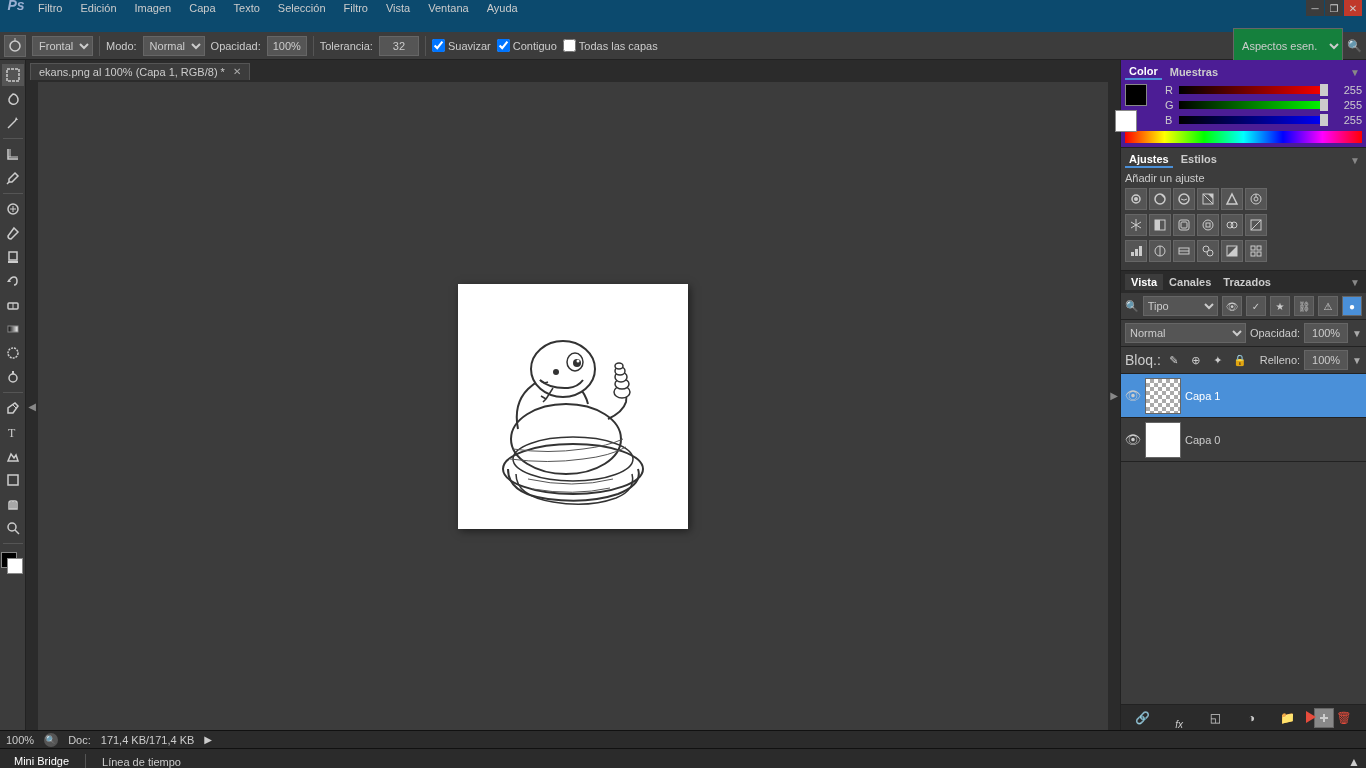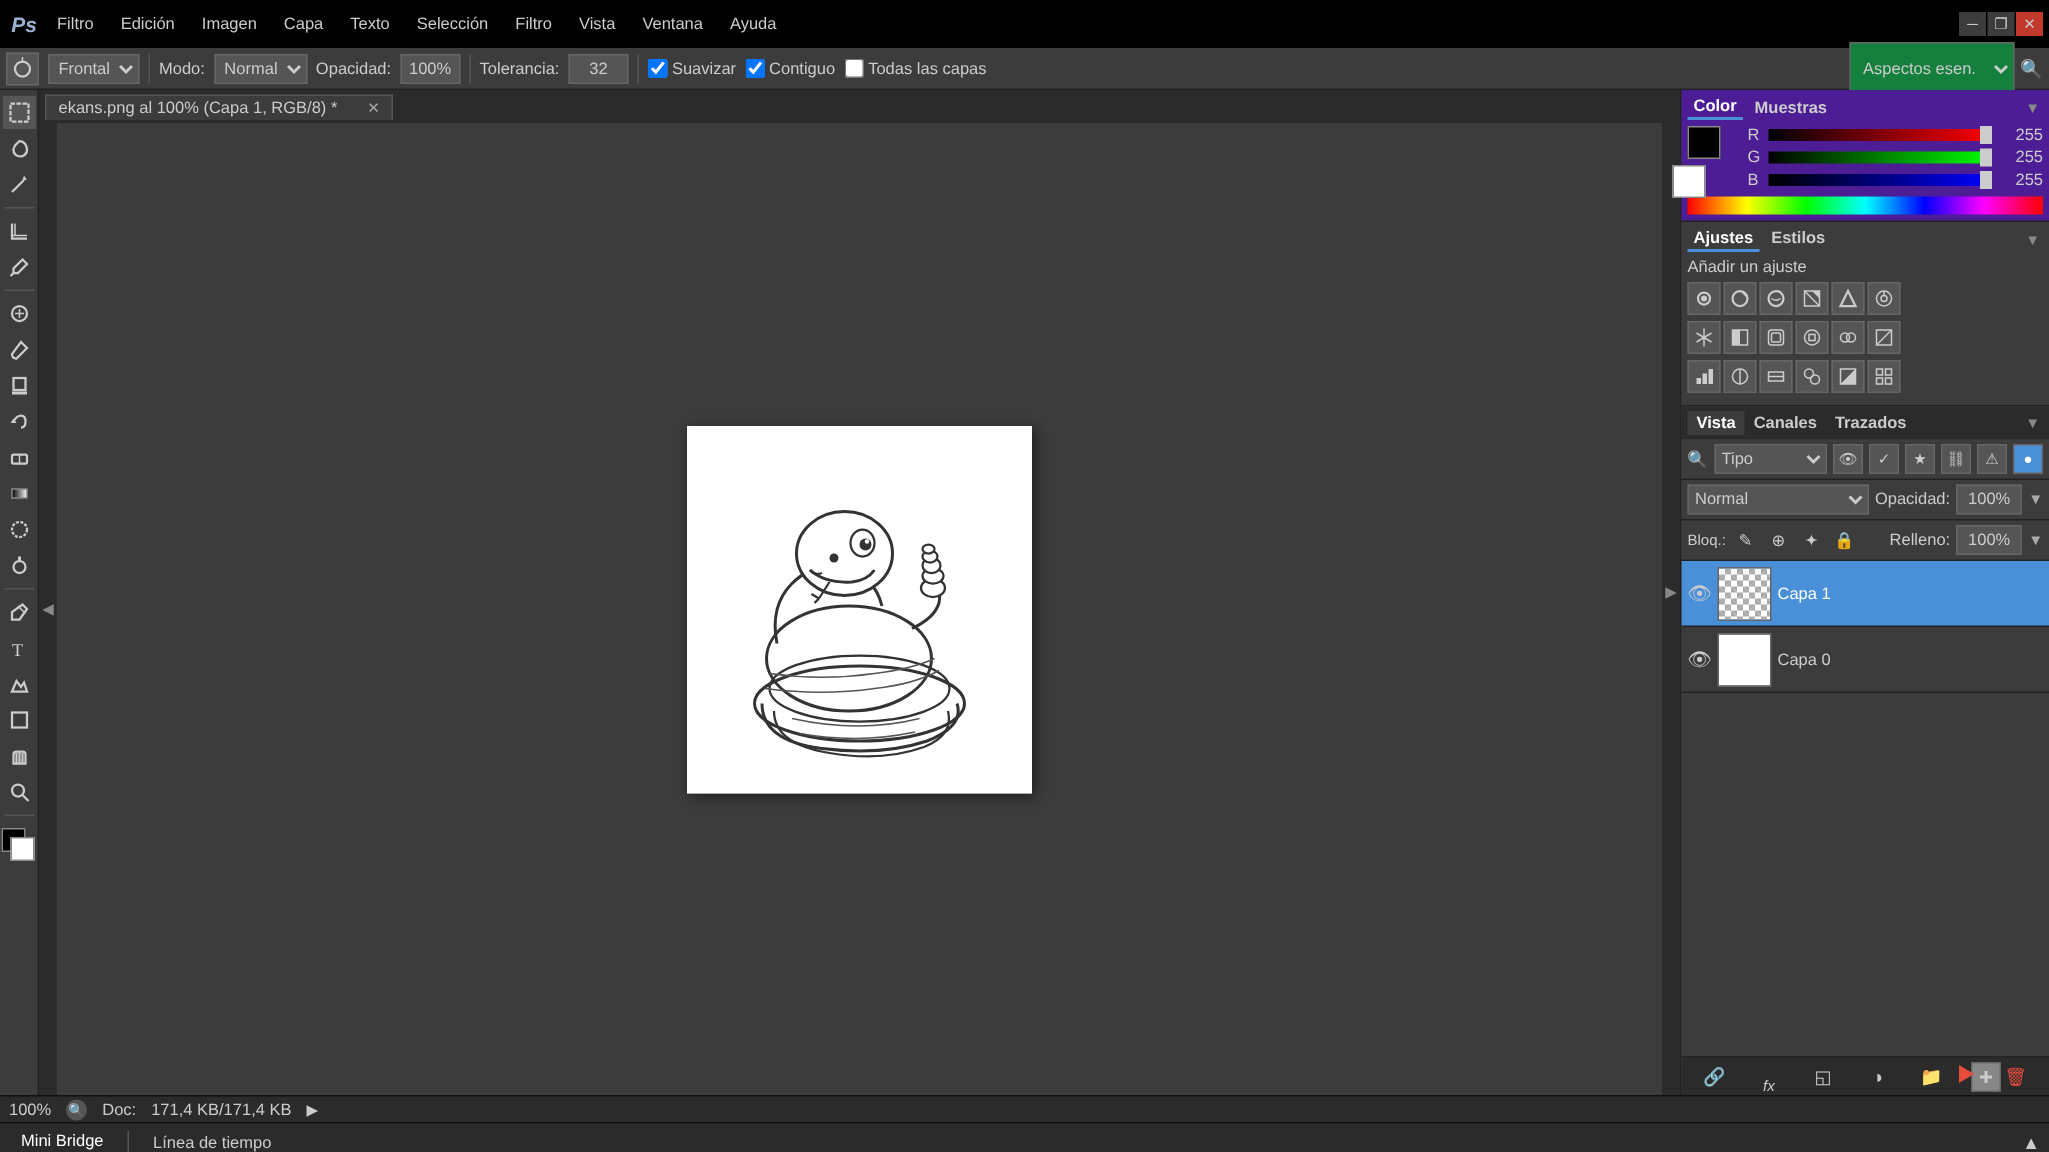--- a/index.html
+++ b/index.html
@@ -1,19 +1,19 @@
 <!DOCTYPE html>
 <html><head>
   <meta charset="utf-8">
   <style>
     * { margin: 0; padding: 0; box-sizing: border-box; }
     body { width: 1366px; height: 768px; overflow: hidden; font-family: 'Segoe UI', Arial, sans-serif; font-size: 11px; background: #3c3c3c; color: #ccc; user-select: none; }
 
     
-    #menubar { display: flex; align-items: center; height: 22px; background: #000000; padding: 16px 4px; gap: 2px; }
+    #menubar { display: flex; align-items: flex-end; height: 22px; background: #0c4a6e; padding: 16px 4px; gap: 2px; }
     #menubar .ps-logo { width: 24px; height: 22px; display: flex; align-items: center; justify-content: center; color: #9bb0d3; font-size: 14px; font-weight: bold; font-style: italic; }
     #menubar .menu-item { padding: 2px 8px; color: #ccc; font-size: 11px; cursor: pointer; }
     #menubar .win-controls { margin-left: auto; display: flex; gap: 1px; }
     #menubar .win-btn { width: 18px; height: 16px; display: flex; align-items: center; justify-content: center; font-size: 10px; color: #ccc; cursor: pointer; background: #3c3c3c; }
     #menubar .win-btn.close { background: #c0392b; }
 
     
     #toolbar { display: flex; align-items: center; height: 28px; background: #3c3c3c; padding: 0 4px; gap: 6px; border-bottom: 1px solid #222; }
     #toolbar .tool-icon { width: 22px; height: 22px; display: flex; align-items: center; justify-content: center; background: #555; border: 1px solid #666; cursor: pointer; font-size: 11px; color: #ccc; }
     #toolbar .separator { width: 1px; height: 20px; background: #555; }
@@ -27,21 +27,21 @@
 
     
     #toolbox { width: 26px; background: #3c3c3c; border-right: 1px solid #222; display: flex; flex-direction: column; align-items: center; padding: 4px 0; gap: 2px; }
     #toolbox .tool { width: 22px; height: 22px; display: flex; align-items: center; justify-content: center; cursor: pointer; color: #bbb; font-size: 13px; }
     #toolbox .tool:hover, #toolbox .tool.active { background: #555; }
     #toolbox .tool-sep { width: 20px; height: 1px; background: #555; margin: 2px 0; }
 
     
     #canvas-area { flex: 1; background: #3c3c3c; overflow: hidden; position: relative; }
     #canvas-tabs { display: flex; align-items: center; height: 22px; background: #2b2b2b; padding: 0 4px; }
-    #canvas-tabs .tab { display: flex; align-items: center; gap: 20px; padding: 2px 8px; background: #3c3c3c; border: 1px solid #555; border-bottom: none; font-size: 11px; color: #ccc; cursor: pointer; }
+    #canvas-tabs .tab { display: flex; align-items: center; gap: 8px; padding: 2px 8px; background: #3c3c3c; border: 1px solid #555; border-bottom: none; font-size: 11px; color: #ccc; cursor: pointer; }
     #canvas-tabs .tab .close-x { color: #aaa; font-size: 10px; cursor: pointer; }
     #canvas-content { width: 100%; height: calc(100% - 22px); display: flex; align-items: center; justify-content: center; position: relative; }
     #canvas-frame { width: 230px; height: 245px; background: white; position: relative; box-shadow: 2px 2px 8px rgba(0,0,0,0.5); }
     #canvas-frame svg { width: 100%; height: 100%; }
 
     
     #right-panel { width: 246px; background: #3c3c3c; border-left: 1px solid #222; display: flex; flex-direction: column; }
 
     
     #color-panel { background: #4c1d95; border-bottom: 1px solid #222; padding: 4px; }
@@ -76,21 +76,21 @@
     #layers-tabs .ltab { font-size: 11px; font-weight: bold; color: #ccc; padding: 2px 6px; cursor: pointer; }
     #layers-tabs .ltab.active { color: #fff; background: #3c3c3c; }
     #layers-controls { display: flex; align-items: center; gap: 4px; padding: 3px 4px; background: #3c3c3c; border-bottom: 1px solid #222; }
     #layers-controls select { background: #555; color: #ccc; border: 1px solid #666; height: 20px; font-size: 11px; flex: 1; }
     #layers-controls .filter-icon { width: 20px; height: 20px; display: flex; align-items: center; justify-content: center; background: #555; border: 1px solid #666; cursor: pointer; font-size: 10px; }
     #layers-mode-row { display: flex; align-items: center; gap: 4px; padding: 3px 4px; border-bottom: 1px solid #222; }
     #layers-mode-row select { background: #555; color: #ccc; border: 1px solid #666; height: 20px; font-size: 11px; flex: 1; }
     #layers-mode-row label { font-size: 11px; color: #ccc; }
     #layers-mode-row input[type=text] { background: #555; color: #ccc; border: 1px solid #666; height: 20px; width: 40px; font-size: 11px; text-align: center; }
     #layers-lock-row { display: flex; align-items: center; gap: 4px; padding: 3px 4px; border-bottom: 1px solid #222; }
-    #layers-lock-row label { font-size: 10px; color: #ccc; }
+    #layers-lock-row label { font-size: 14px; color: #ccc; }
     #layers-lock-row .lock-icon { width: 18px; height: 18px; display: flex; align-items: center; justify-content: center; font-size: 11px; color: #ccc; cursor: pointer; }
     #layers-lock-row label.relleno { margin-left: auto; font-size: 11px; color: #ccc; }
     #layers-lock-row input.relleno-val { background: #555; color: #ccc; border: 1px solid #666; height: 20px; width: 40px; font-size: 11px; text-align: center; }
     #layers-list { flex: 1; overflow-y: auto; background: #3c3c3c; }
     .layer-item { display: flex; align-items: center; gap: 4px; padding: 3px 4px; height: 44px; border-bottom: 1px solid #222; cursor: pointer; }
     .layer-item.selected { background: #4a90d9; }
     .layer-visibility { width: 16px; height: 16px; display: flex; align-items: center; justify-content: center; cursor: pointer; font-size: 13px; }
     .layer-thumb { width: 36px; height: 36px; border: 1px solid #666; background: #888; display: flex; align-items: center; justify-content: center; overflow: hidden; position: relative; }
     .layer-thumb-checker { width: 100%; height: 100%; background-image: linear-gradient(45deg, #aaa 25%, transparent 25%), linear-gradient(-45deg, #aaa 25%, transparent 25%), linear-gradient(45deg, transparent 75%, #aaa 75%), linear-gradient(-45deg, transparent 75%, #aaa 75%); background-size: 8px 8px; background-position: 0 0, 0 4px, 4px -4px, -4px 0px; background-color: #fff; }
     .layer-thumb-white { width: 100%; height: 100%; background: white; }

